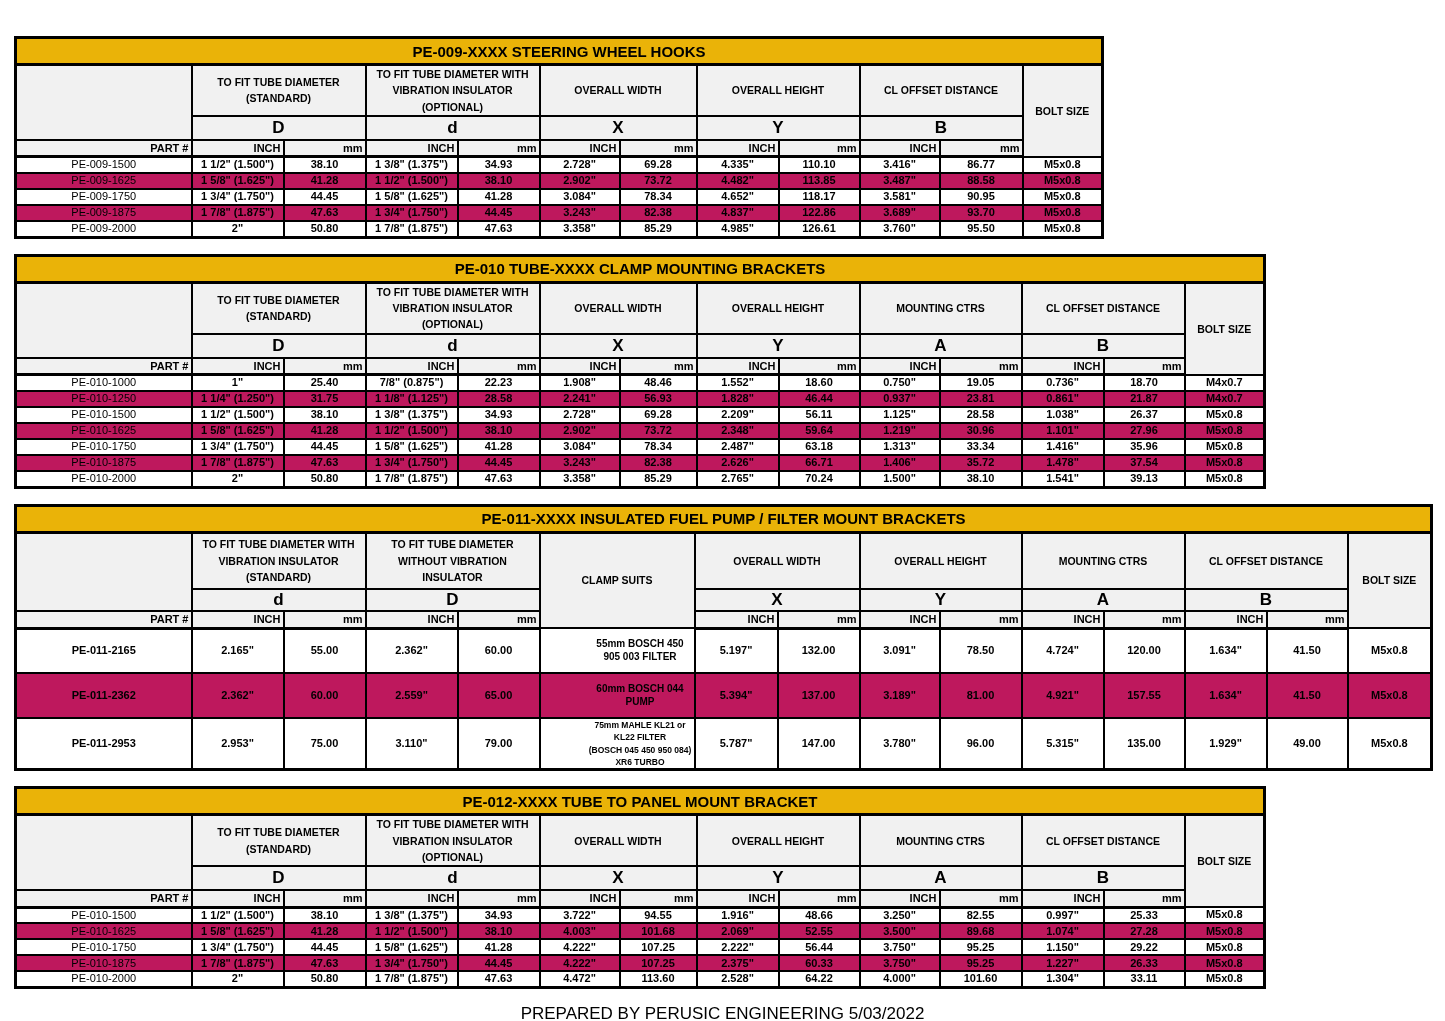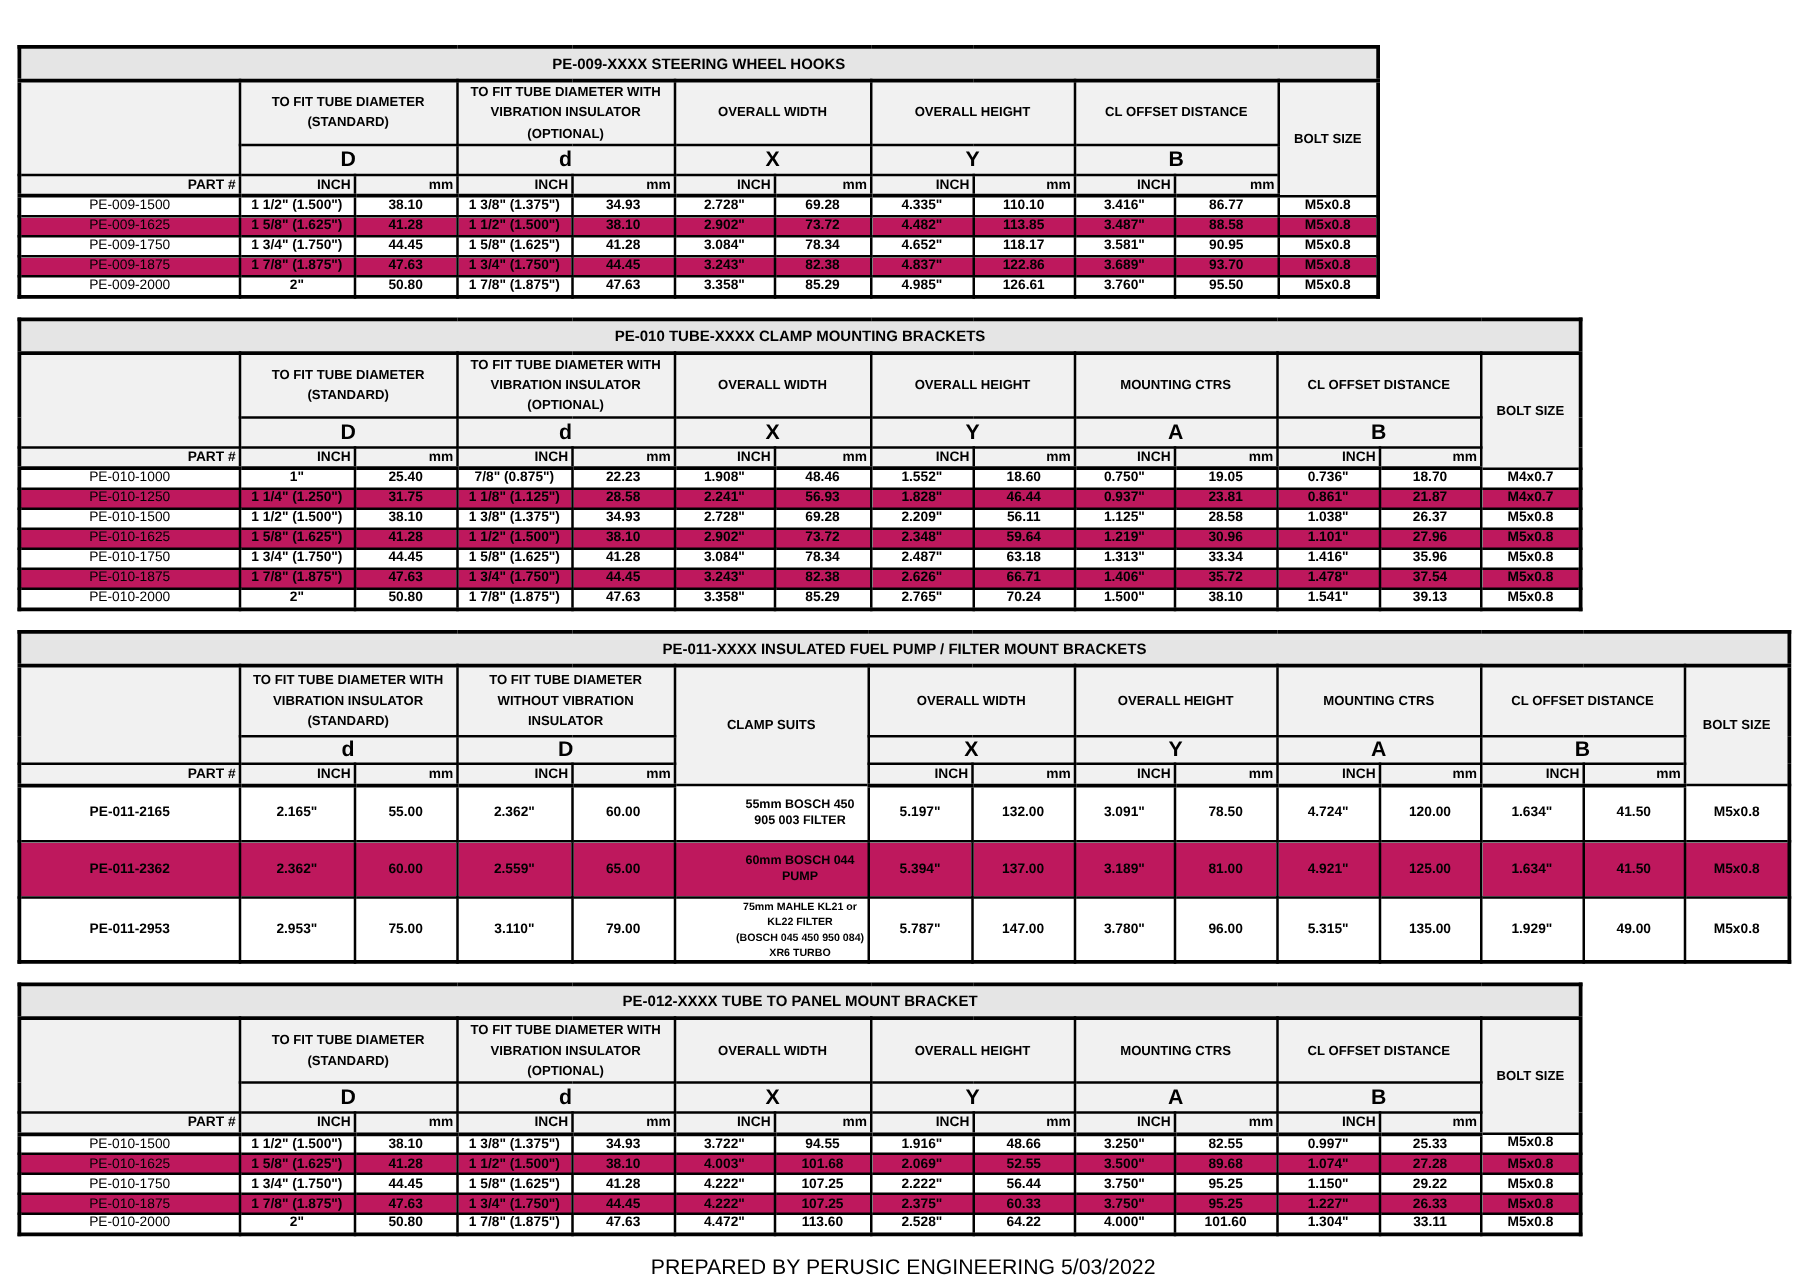--- a/index.html
+++ b/index.html
@@ -27,22 +27,22 @@
   .spec th, .spec td {
     border: 2px solid #000;
     text-align: center;
     vertical-align: middle;
     padding: 0 2px;
     overflow: hidden;
   }
   
   .spec tr.title-row { height: 27px; }
   .spec th.title {
-    background: #e5e5e5;
-    font-size: 12px;
+    background: #eab308;
+    font-size: 15px;
     font-weight: 700;
     border-bottom: 3px solid #000;
   }
   
   .spec thead th { background: #f1f1f1; }
   .spec tr.group-row { height: 51px; }
   .spec th.glabel, .spec th.single {
     font-size: 10.5px;
     font-weight: 700;
     white-space: pre-line;
@@ -469,21 +469,21 @@
           <td class="inch">2.362"</td>
           <td class="mm">60.00</td>
           <td class="inch">2.559"</td>
           <td class="mm">65.00</td>
           <td class="clamp">60mm BOSCH 044 PUMP</td>
           <td class="inch">5.394"</td>
           <td class="mm">137.00</td>
           <td class="inch">3.189"</td>
           <td class="mm">81.00</td>
           <td class="inch">4.921"</td>
-          <td class="mm">125.00</td>
+          <td class="mm">157.55</td>
           <td class="inch">1.634"</td>
           <td class="mm">41.50</td>
           <td class="bolt">M5x0.8</td>
         </tr>
         <tr>
           <td class="part">PE-011-2953</td>
           <td class="inch">2.953"</td>
           <td class="mm">75.00</td>
           <td class="inch">3.110"</td>
           <td class="mm">79.00</td>

